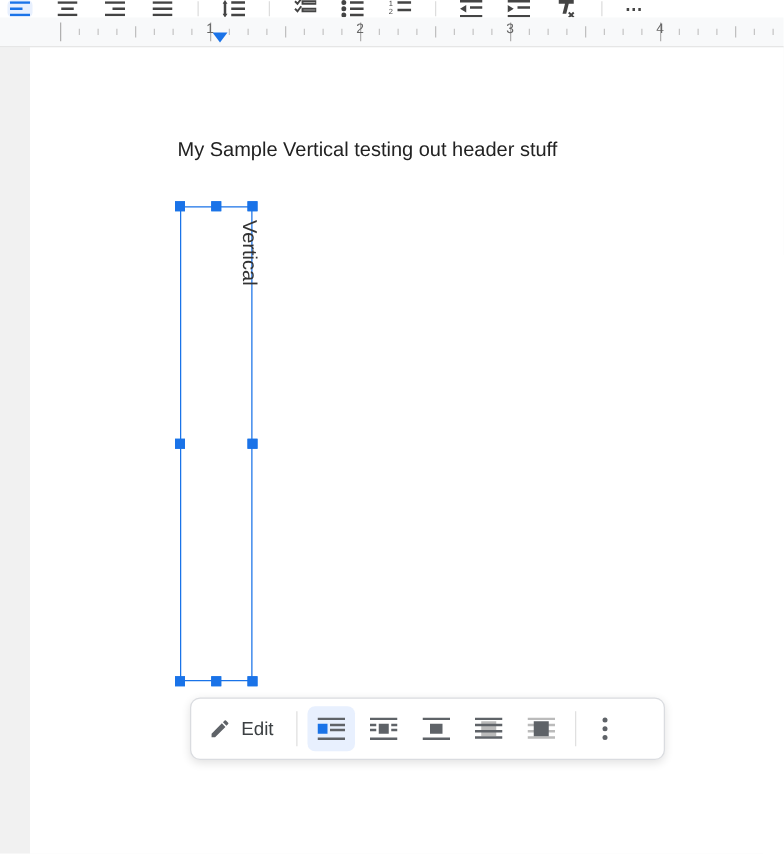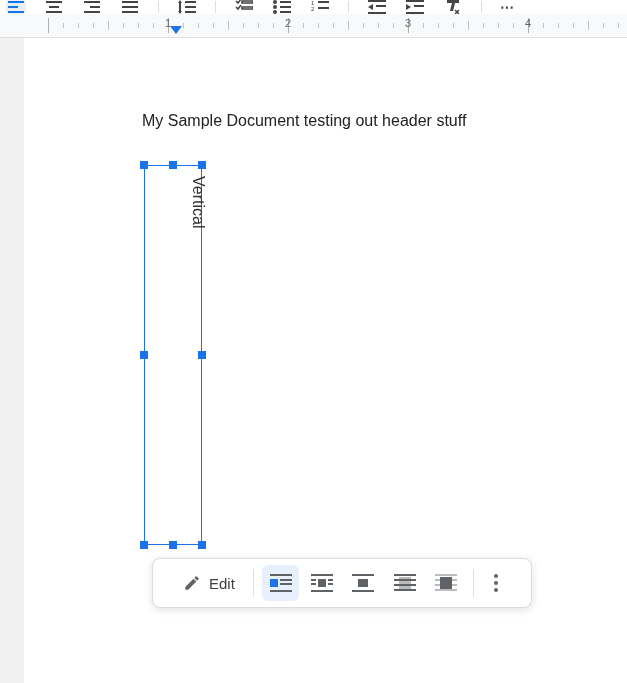--- a/index.html
+++ b/index.html
@@ -164,21 +164,21 @@
     left: 128px;
     top: 520px;
     width: 380px;
     height: 50px;
     background: #fff;
     border: 1px solid #dadce0;
     border-radius: 8px;
     box-shadow: 0 2px 8px rgba(0,0,0,0.12);
     display: flex;
     align-items: center;
-    padding: 0 20px;
+    padding: 0 4px;
     gap: 4px;
   }
   .ctx-btn {
     height: 36px;
     display: flex;
     align-items: center;
     justify-content: center;
     border-radius: 6px;
     padding: 0 6px;
     cursor: pointer;
@@ -340,21 +340,21 @@
       <div class="tick-minor" style="left: 594px;"></div>
       <div class="ruler-label" style="left: 144px;">1</div>
       <div class="ruler-label" style="left: 264px;">2</div>
       <div class="ruler-label" style="left: 384px;">3</div>
       <div class="ruler-label" style="left: 504px;">4</div>
     </div>
 </div>
 
 <div class="canvas">
   <div class="page">
-    <div class="body-text">My Sample Document testing out header stuff</div>
+    <div class="body-text">My Sample Vertical testing out header stuff</div>
 
     <div class="selection-box">
       <span class="vertical-text">Vertical</span>
       <div class="sel-handle h-tl"></div>
       <div class="sel-handle h-tc"></div>
       <div class="sel-handle h-tr"></div>
       <div class="sel-handle h-ml"></div>
       <div class="sel-handle h-mr"></div>
       <div class="sel-handle h-bl"></div>
       <div class="sel-handle h-bc"></div>

